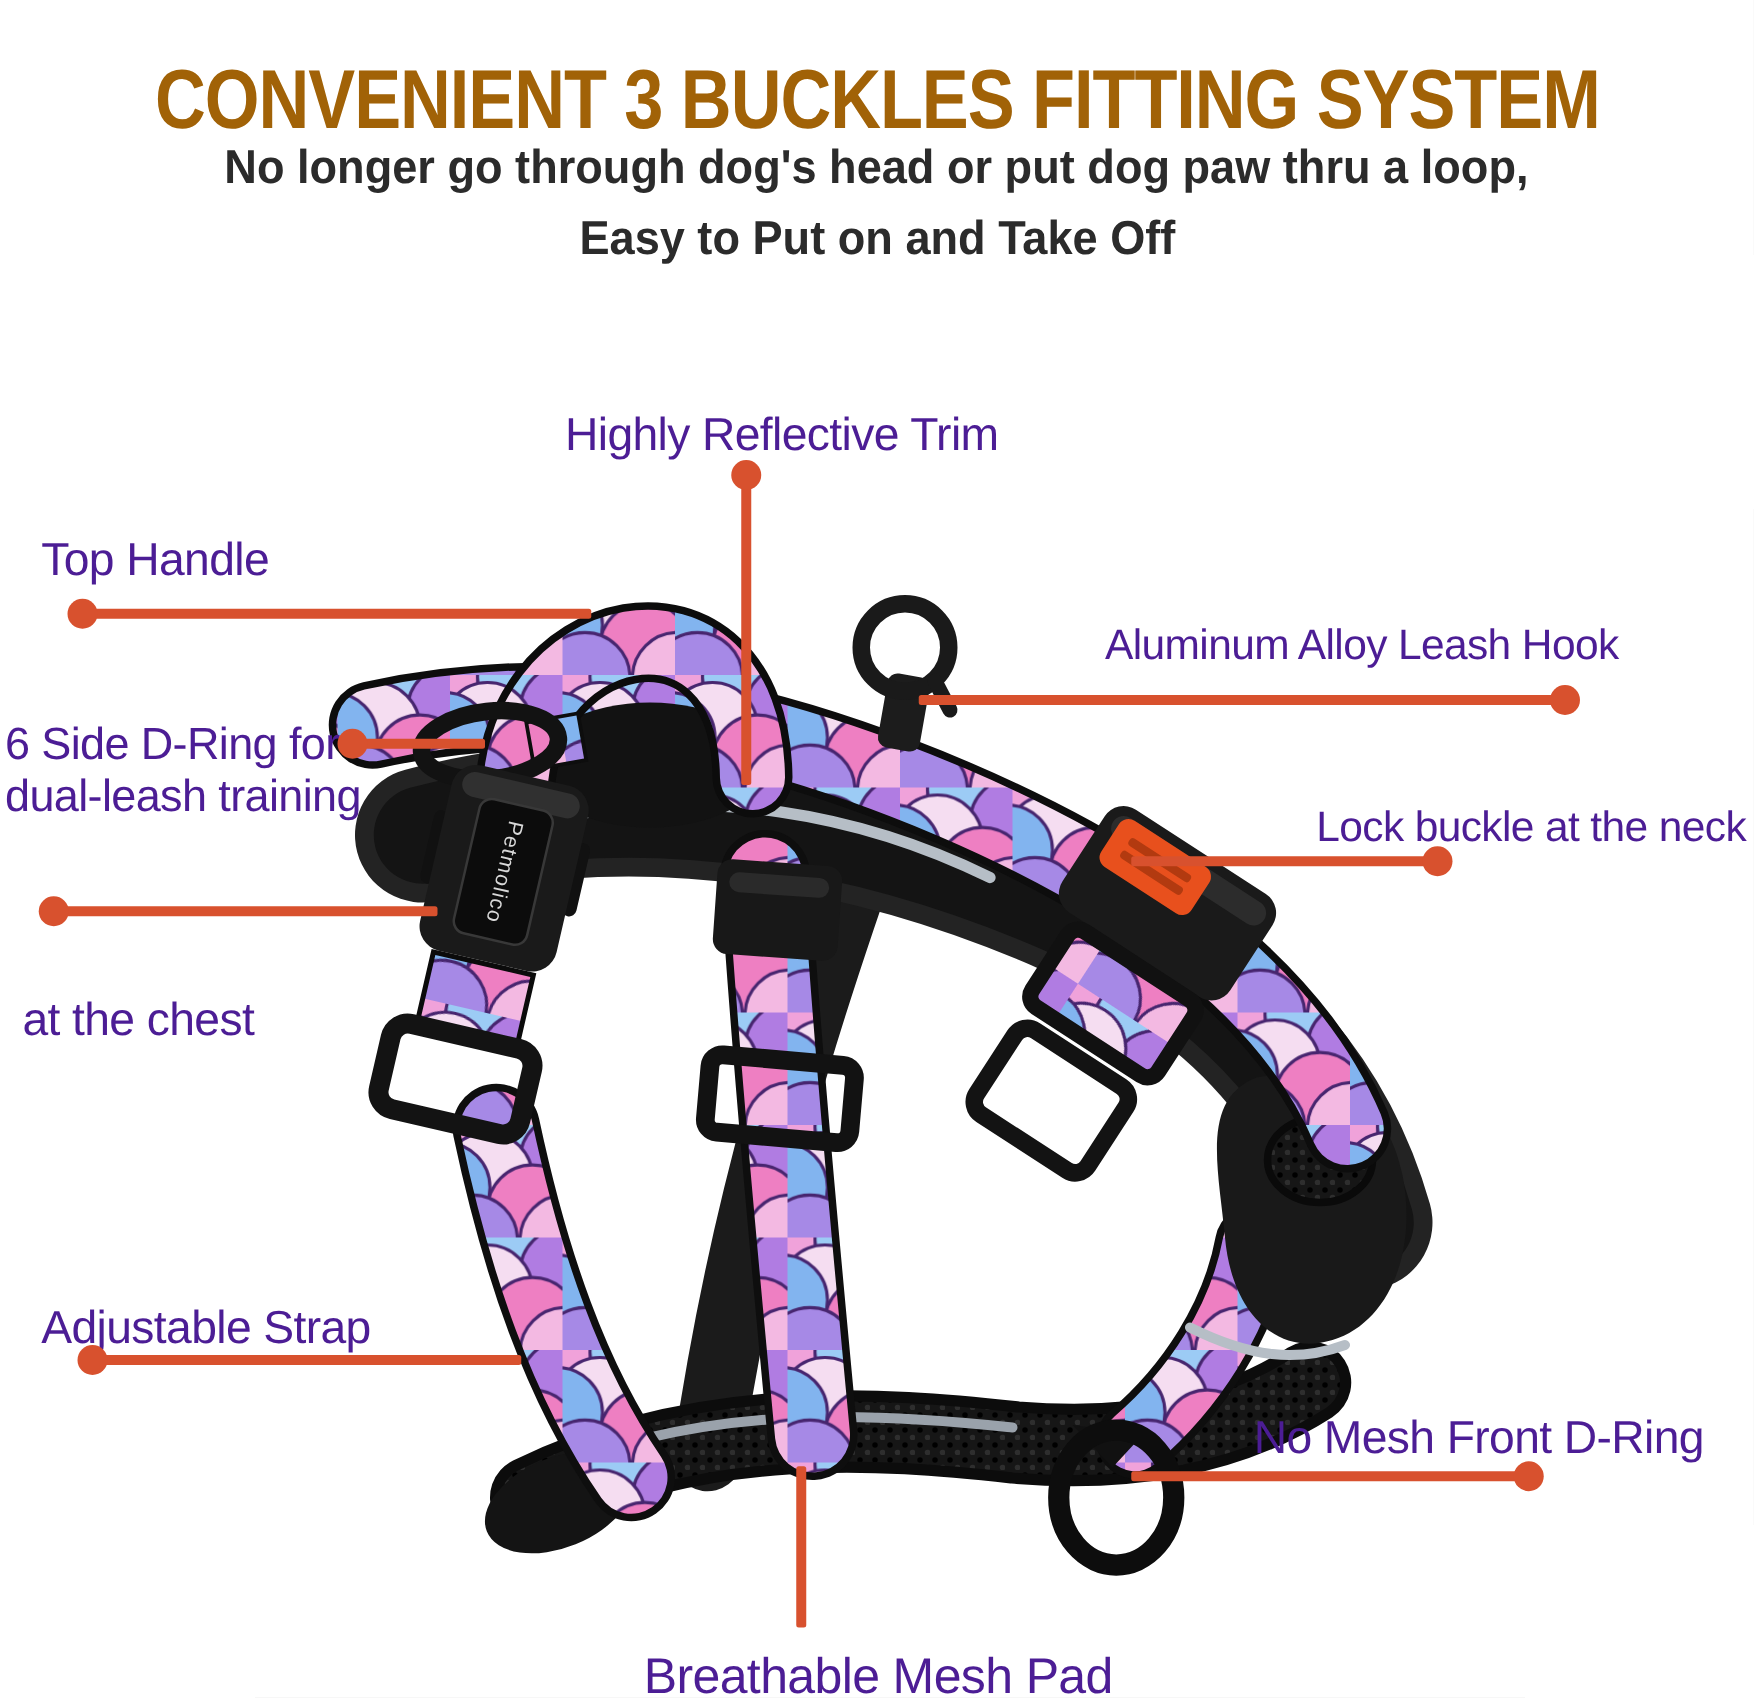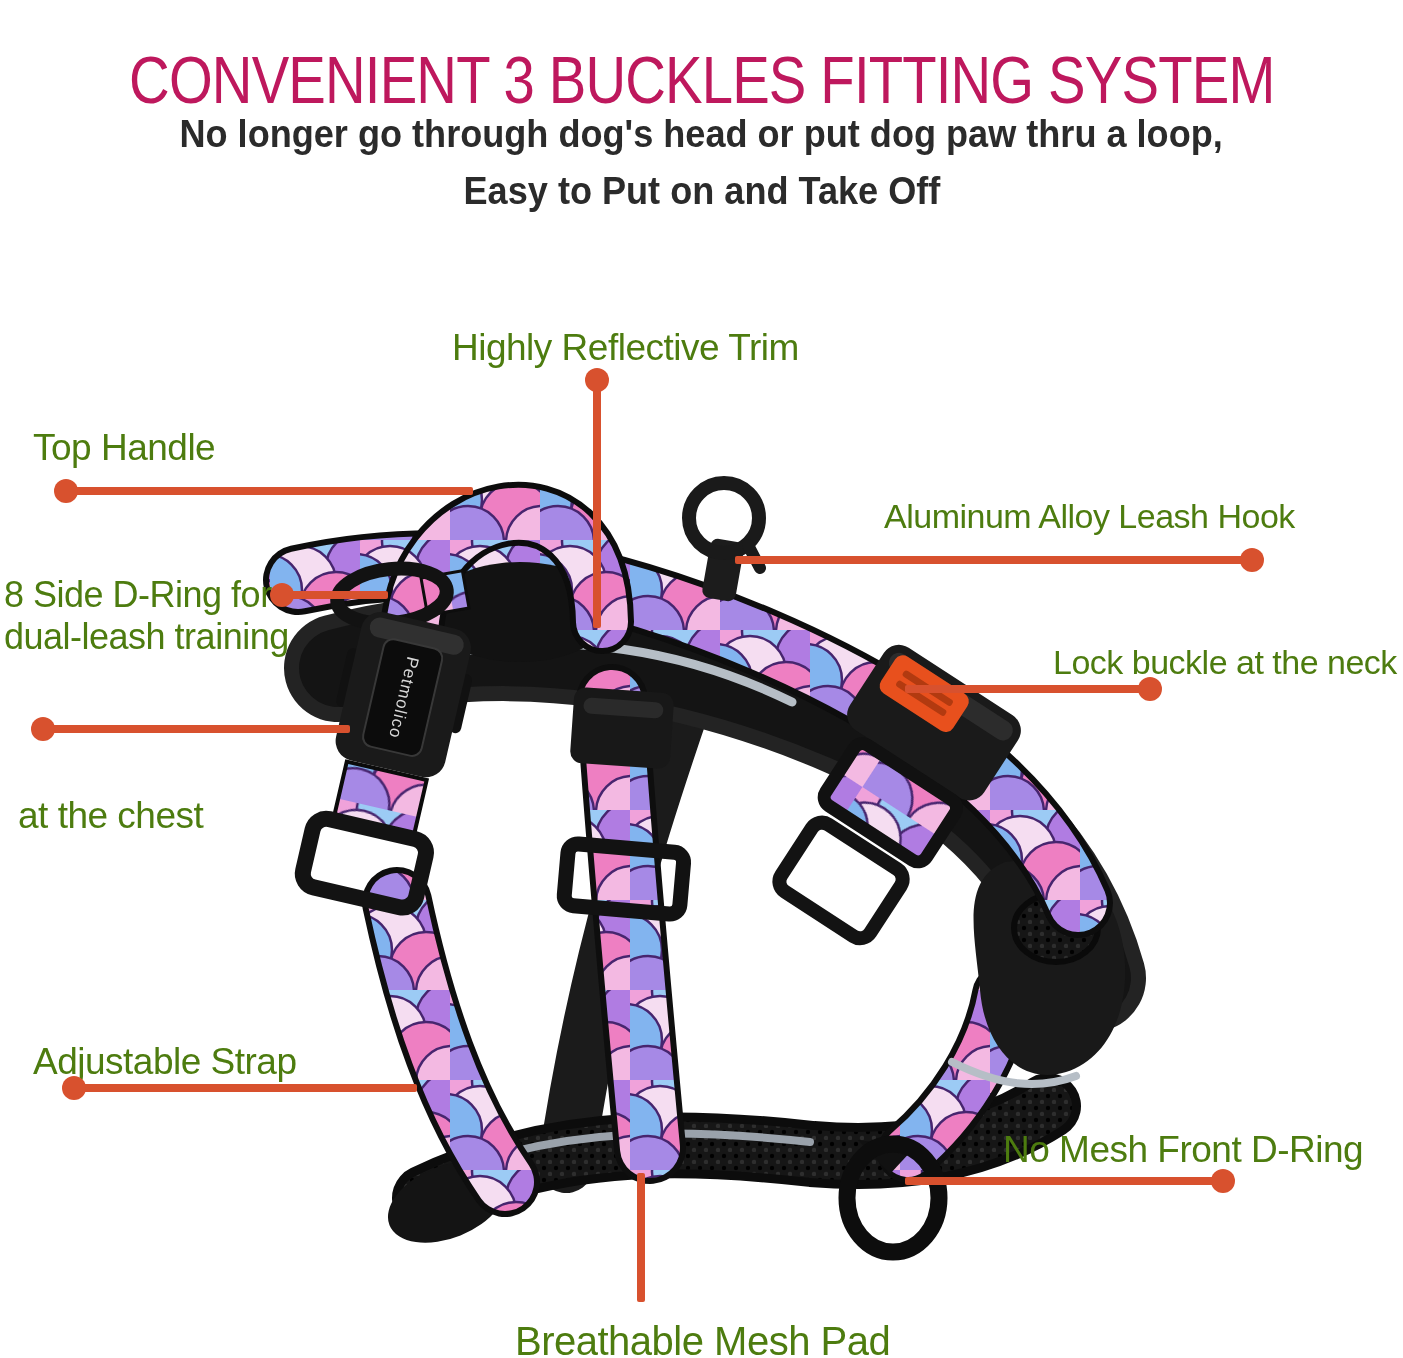--- a/index.html
+++ b/index.html
@@ -3,31 +3,31 @@
 <meta charset="utf-8">
 <style>
   html,body{margin:0;padding:0;background:#f2f2f2;}
   .stage{
     position:relative;width:1403px;height:1358px;background:#ffffff;
     overflow:hidden;font-family:"Liberation Sans",sans-serif;color:#222;
     margin:0 auto;
   }
   .title{
     position:absolute;top:0;left:0;width:100%;text-align:center;
-    font-size:67px;font-weight:400;color:#be185d;line-height:66px;white-space:nowrap;
+    font-size:67px;font-weight:700;color:#a16207;line-height:66px;white-space:nowrap;
   }
   .title .squeeze{display:inline-block;transform:scaleX(.84);transform-origin:50% 50%;letter-spacing:-1px;}
   .subtitle{
     position:absolute;left:0;width:100%;text-align:center;font-size:38px;
     font-weight:700;color:#2b2b2b;line-height:44px;white-space:nowrap;
   }
   .subtitle .squeeze{display:inline-block;transform:scaleX(.95);transform-origin:50% 50%;}
   .art{position:absolute;left:0;top:0;}
   .ann-text{
-    position:absolute;color:#4d7c0f;letter-spacing:-0.5px;line-height:1.18;
+    position:absolute;color:#4c1d95;letter-spacing:-0.5px;line-height:1.18;
     white-space:nowrap;
   }
   .ann-line{position:absolute;height:8px;background:#d8512e;border-radius:2px;}
   .ann-vline{position:absolute;width:8px;background:#d8512e;border-radius:2px;}
   .ann-dot{position:absolute;width:24px;height:24px;border-radius:50%;background:#d8512e;}
 </style>
 </head>
 <body>
 
 <div class="stage">
@@ -164,21 +164,21 @@
   </div>
 
   <div>
     <div class="ann-text" style="left:884px;top:496px;font-size:34px">Aluminum Alloy Leash Hook</div>
     <div class="ann-line" style="left:735px;top:556px;width:517px"></div>
     <div class="ann-dot" style="left:1240px;top:548px"></div>
   </div>
 
   <div>
     <div class="ann-text" style="left:4px;top:574px;font-size:36px">
-      <span>8 Side D-Ring for</span><br>
+      <span>6 Side D-Ring for</span><br>
       <span>dual-leash training</span>
     </div>
     <div class="ann-line" style="left:282px;top:591px;width:106px"></div>
     <div class="ann-dot" style="left:270px;top:583px"></div>
   </div>
 
   <div>
     <div class="ann-text" style="left:1053px;top:642px;font-size:34px">Lock buckle at the neck</div>
     <div class="ann-line" style="left:905px;top:685px;width:245px"></div>
     <div class="ann-dot" style="left:1138px;top:677px"></div>

